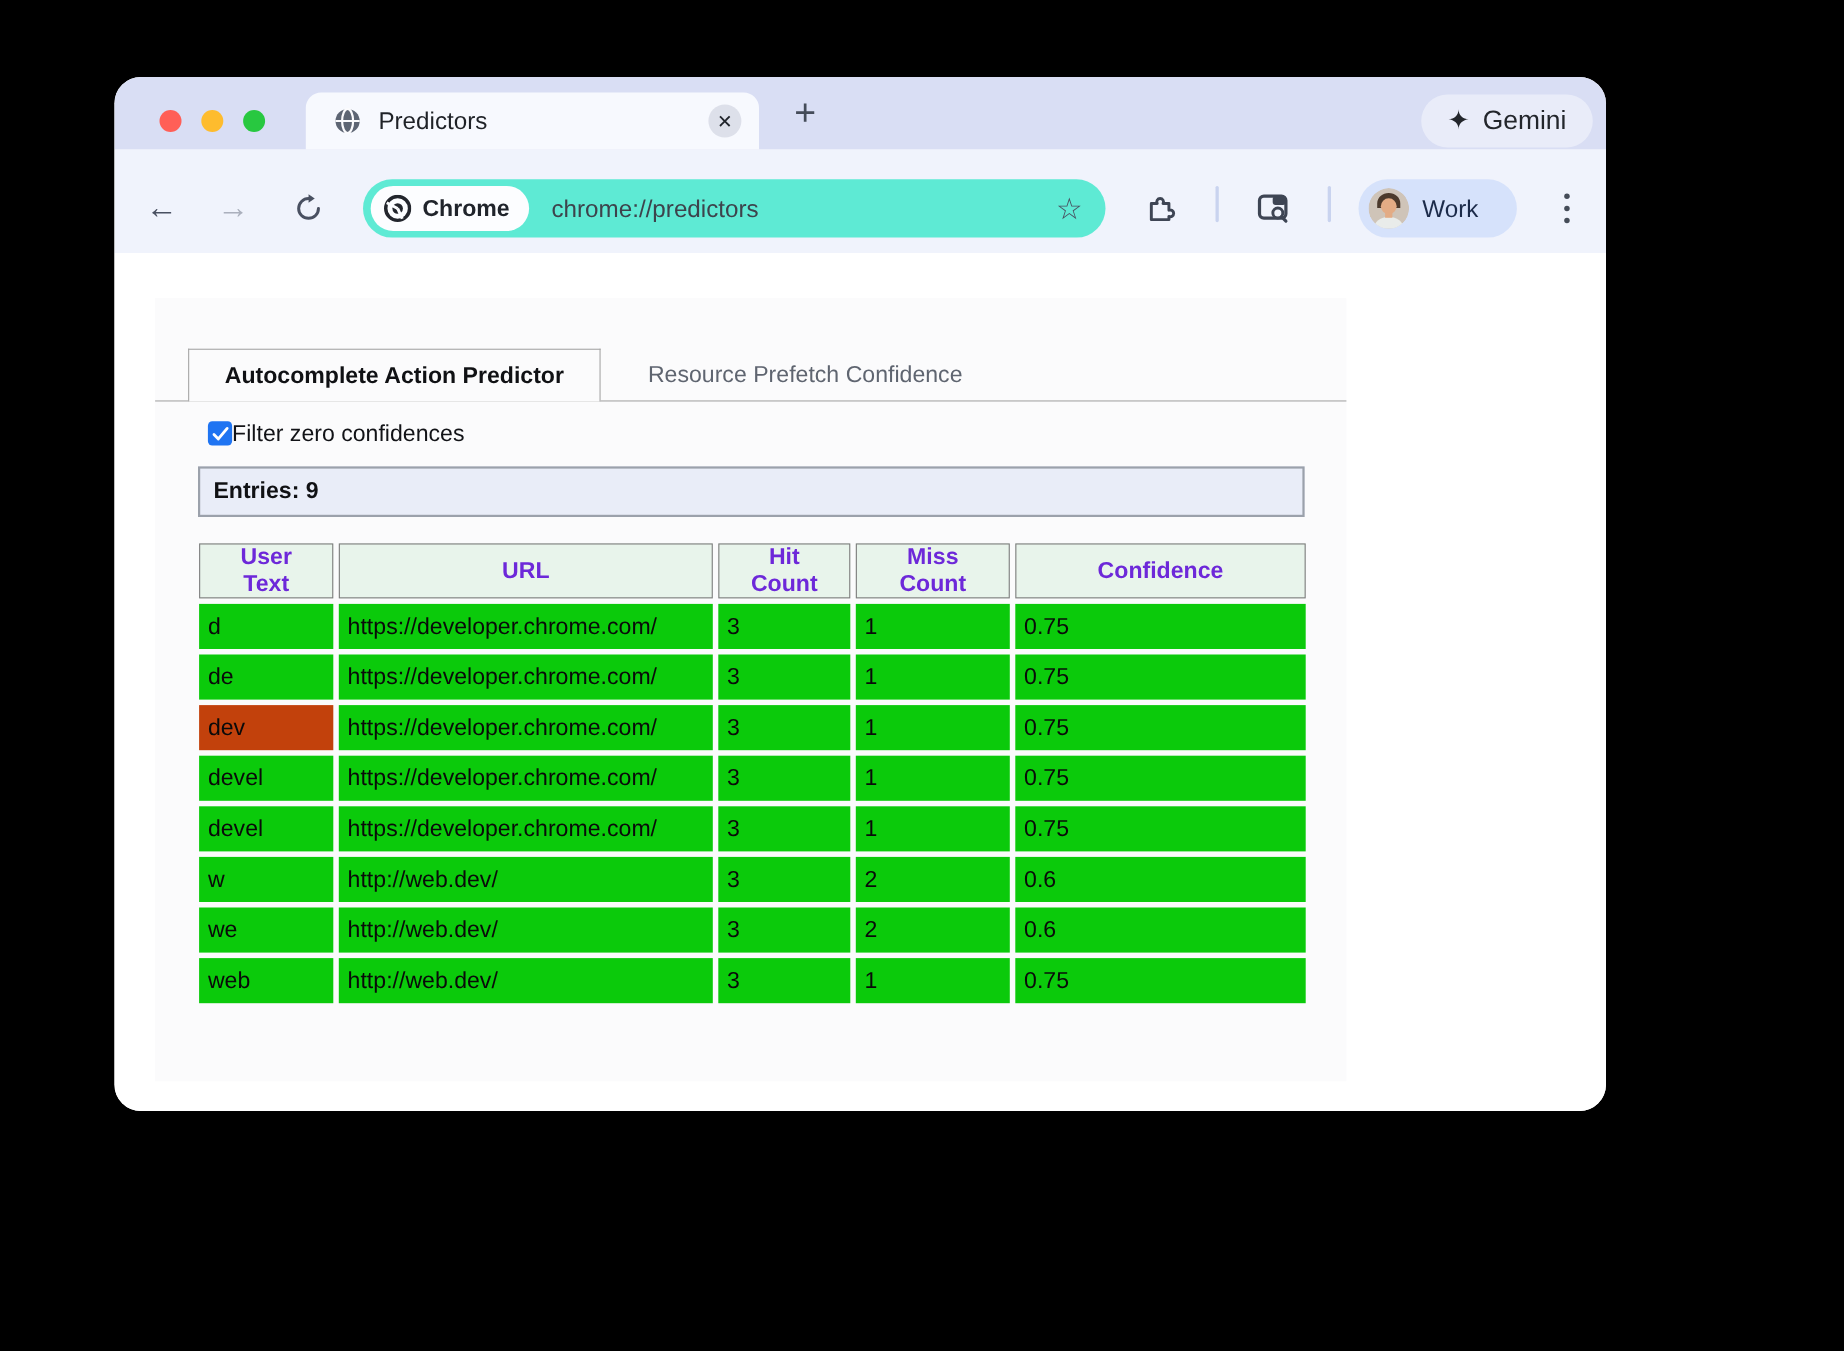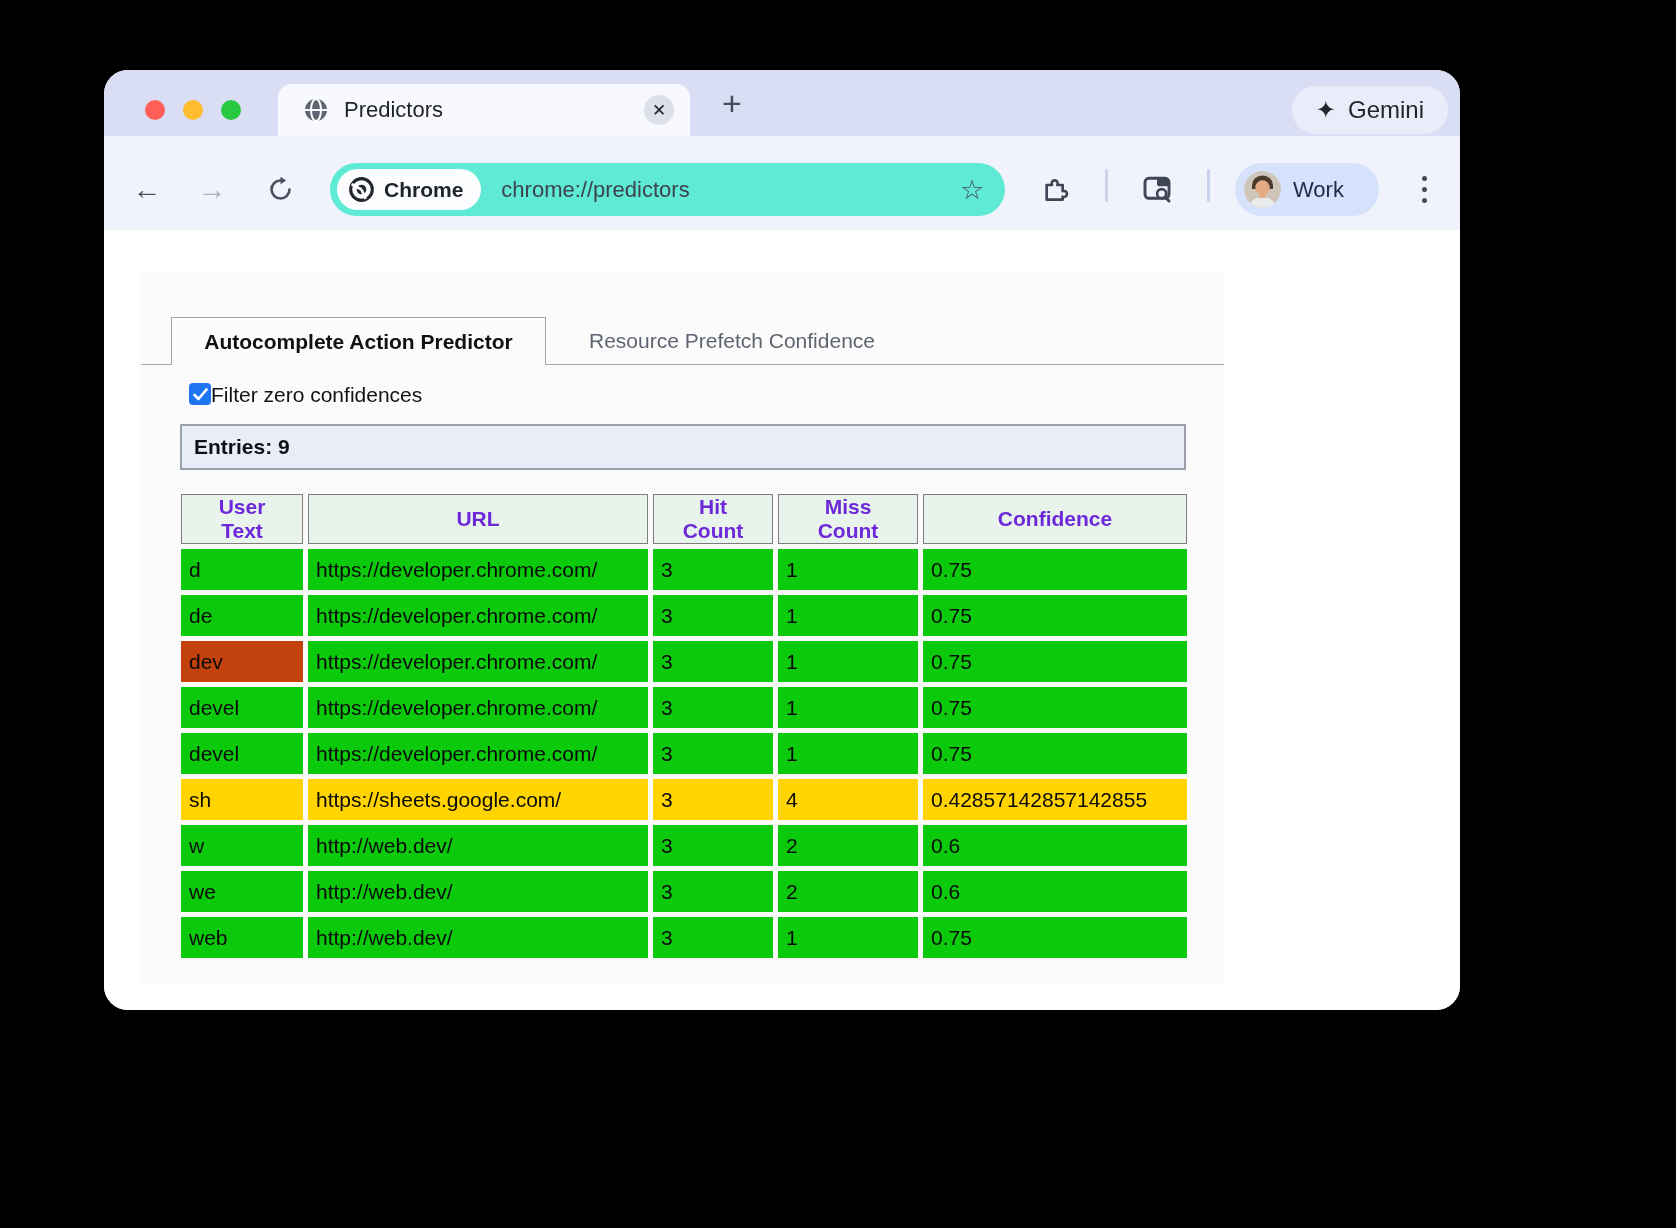--- a/index.html
+++ b/index.html
@@ -253,27 +253,20 @@
                 <td style="background: rgb(11, 202, 11);">0.75</td>
               </tr>
               <tr>
                 <td style="background: rgb(11, 202, 11);">devel</td>
                 <td style="background: rgb(11, 202, 11);">https://developer.chrome.com/</td>
                 <td style="background: rgb(11, 202, 11);">3</td>
                 <td style="background: rgb(11, 202, 11);">1</td>
                 <td style="background: rgb(11, 202, 11);">0.75</td>
               </tr>
               <tr>
-                <td style="background: rgb(255, 212, 0);">sh</td>
-                <td style="background: rgb(255, 212, 0);">https://sheets.google.com/</td>
-                <td style="background: rgb(255, 212, 0);">3</td>
-                <td style="background: rgb(255, 212, 0);">4</td>
-                <td style="background: rgb(255, 212, 0);">0.42857142857142855</td>
-              </tr>
-              <tr>
                 <td style="background: rgb(11, 202, 11);">w</td>
                 <td style="background: rgb(11, 202, 11);">http://web.dev/</td>
                 <td style="background: rgb(11, 202, 11);">3</td>
                 <td style="background: rgb(11, 202, 11);">2</td>
                 <td style="background: rgb(11, 202, 11);">0.6</td>
               </tr>
               <tr>
                 <td style="background: rgb(11, 202, 11);">we</td>
                 <td style="background: rgb(11, 202, 11);">http://web.dev/</td>
                 <td style="background: rgb(11, 202, 11);">3</td>

